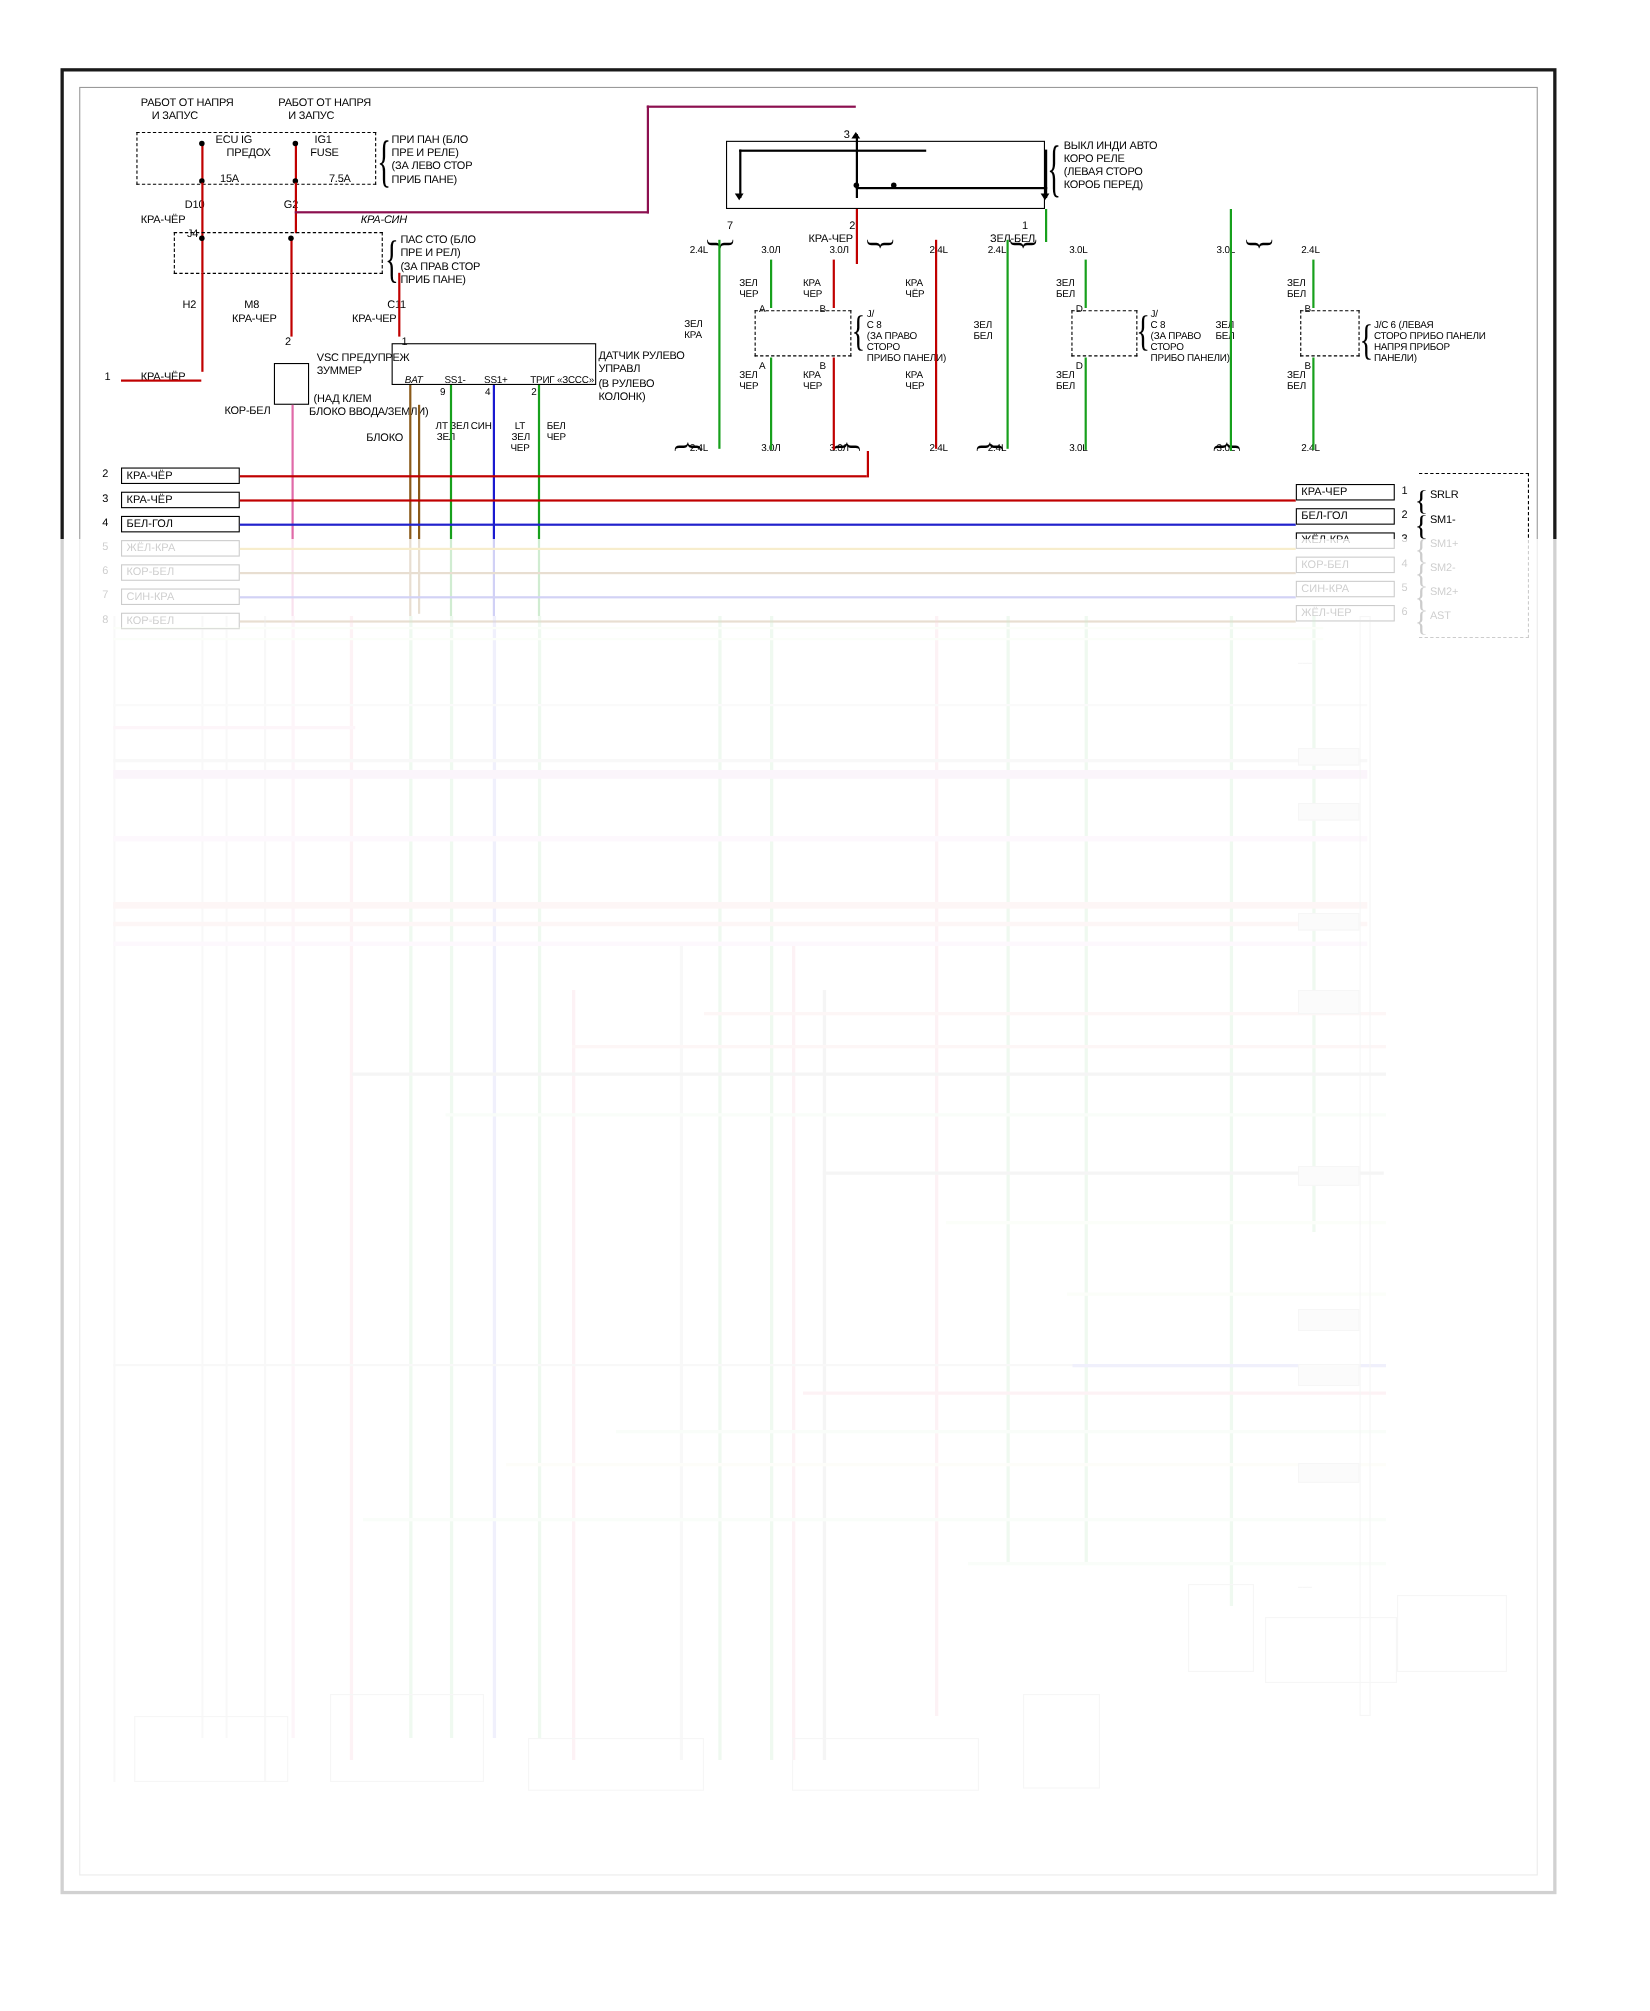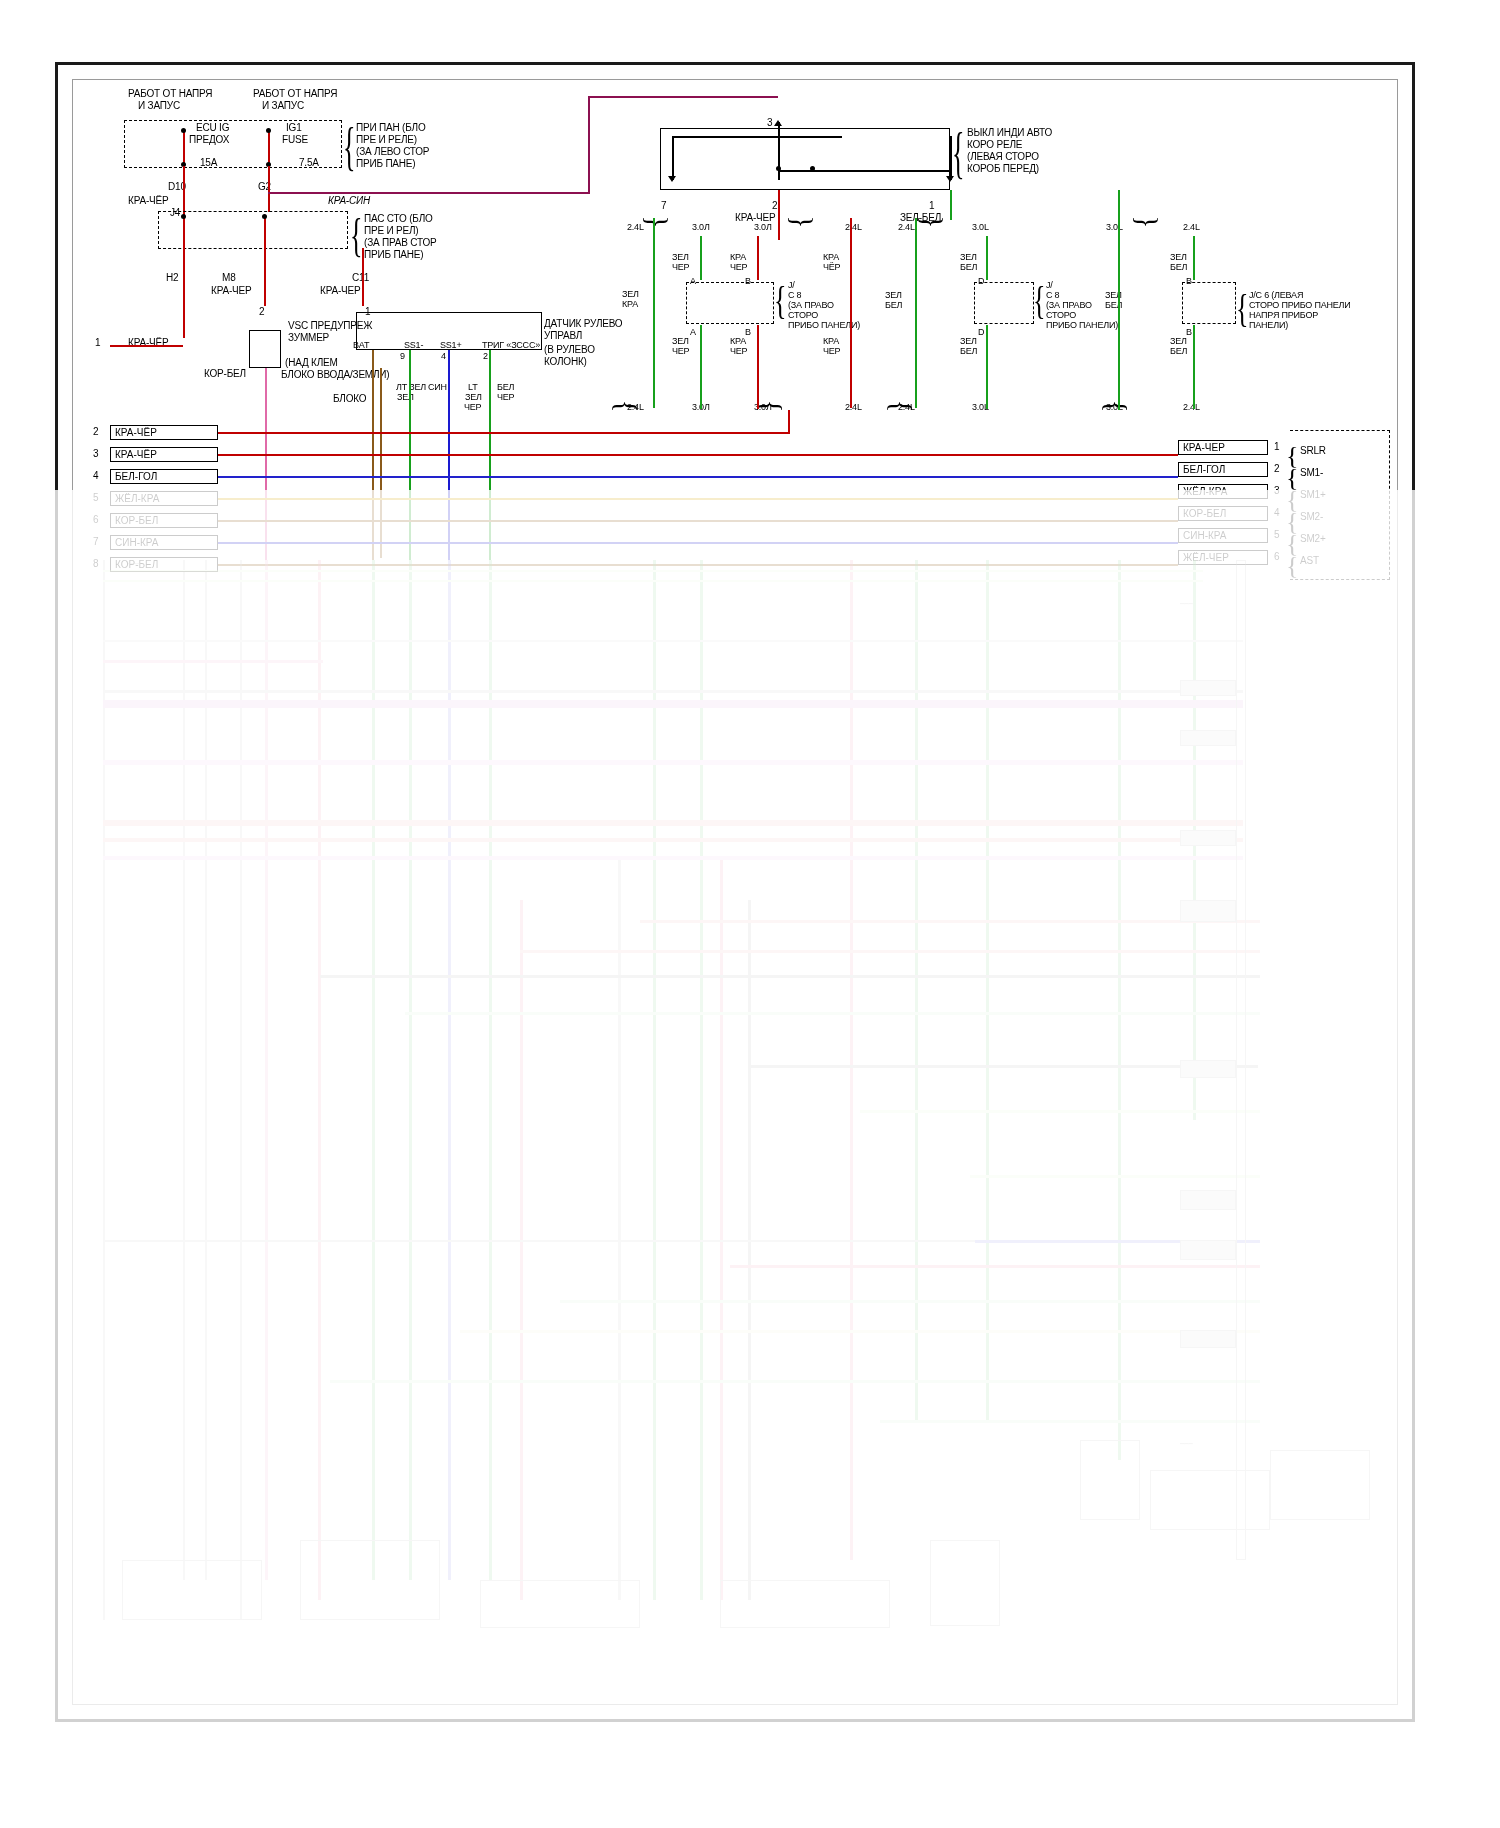--- a/index.html
+++ b/index.html
@@ -127,21 +127,21 @@
 </div>
 
 <div class="lbl" style="left:128px; top:88px;">РАБОТ ОТ НАПРЯ</div>
 <div class="lbl" style="left:138px; top:100px;">И ЗАПУС</div>
 <div class="lbl" style="left:253px; top:88px;">РАБОТ ОТ НАПРЯ</div>
 <div class="lbl" style="left:262px; top:100px;">И ЗАПУС</div>
 
 <div class="dbox" style="left:124px; top:120px; width:218px; height:48px;"></div>
 
 <div class="lbl" style="left:196px; top:122px;">ECU IG</div>
-<div class="lbl" style="left:189px; top:134px;">ПРЕДОХ</div>
+<div class="lbl" style="left:206px; top:134px;">ПРЕДОХ</div>
 <div class="lbl" style="left:200px; top:157px;">15A</div>
 <div class="lbl" style="left:286px; top:122px;">IG1</div>
 <div class="lbl" style="left:282px; top:134px;">FUSE</div>
 <div class="lbl" style="left:283px; top:157px;margin-left:16px;">7.5A</div>
 
 <div class="wire v" style="left:183px; top:130px; height:36px; background:#c00000;"></div>
 <div class="dot" style="left:181px; top:128px;"></div>
 <div class="dot" style="left:181px; top:162px;"></div>
 <div class="wire v" style="left:268px; top:130px; height:36px; background:#c00000;"></div>
 <div class="dot" style="left:266px; top:128px;"></div>
@@ -199,21 +199,21 @@
 <div class="lbl" style="left:285px; top:357px;">(НАД КЛЕМ</div>
 <div class="lbl" style="left:281px; top:369px;">БЛОКО ВВОДА/ЗЕМЛИ)</div>
 
 <div class="box" style="left:356px; top:312px; width:186px; height:38px;"></div>
 <div class="lbl" style="left:365px; top:306px;">1</div>
 <div class="lbl" style="left:544px; top:318px;">ДАТЧИК РУЛЕВО</div>
 <div class="lbl" style="left:544px; top:330px;">УПРАВЛ</div>
 <div class="lbl" style="left:544px; top:344px;">(В РУЛЕВО</div>
 <div class="lbl" style="left:544px; top:356px;">КОЛОНК)</div>
 
-<div class="lbl s" style="left:353px; top:340px;">BAT</div>
+<div class="lbl s" style="left:368px; top:340px;font-style:italic;">BAT</div>
 <div class="lbl s" style="left:404px; top:340px;">SS1-</div>
 <div class="lbl s" style="left:440px; top:340px;">SS1+</div>
 <div class="lbl s" style="left:482px; top:340px;">ТРИГ «ЗССС»</div>
 
 <div class="lbl s" style="left:400px; top:351px;">9</div>
 <div class="lbl s" style="left:441px; top:351px;">4</div>
 <div class="lbl s" style="left:483px; top:351px;">2</div>
 
 <div class="lbl" style="left:204px; top:368px;">КОР-БЕЛ</div>
 <div class="lbl" style="left:333px; top:393px;">БЛОКО</div>

